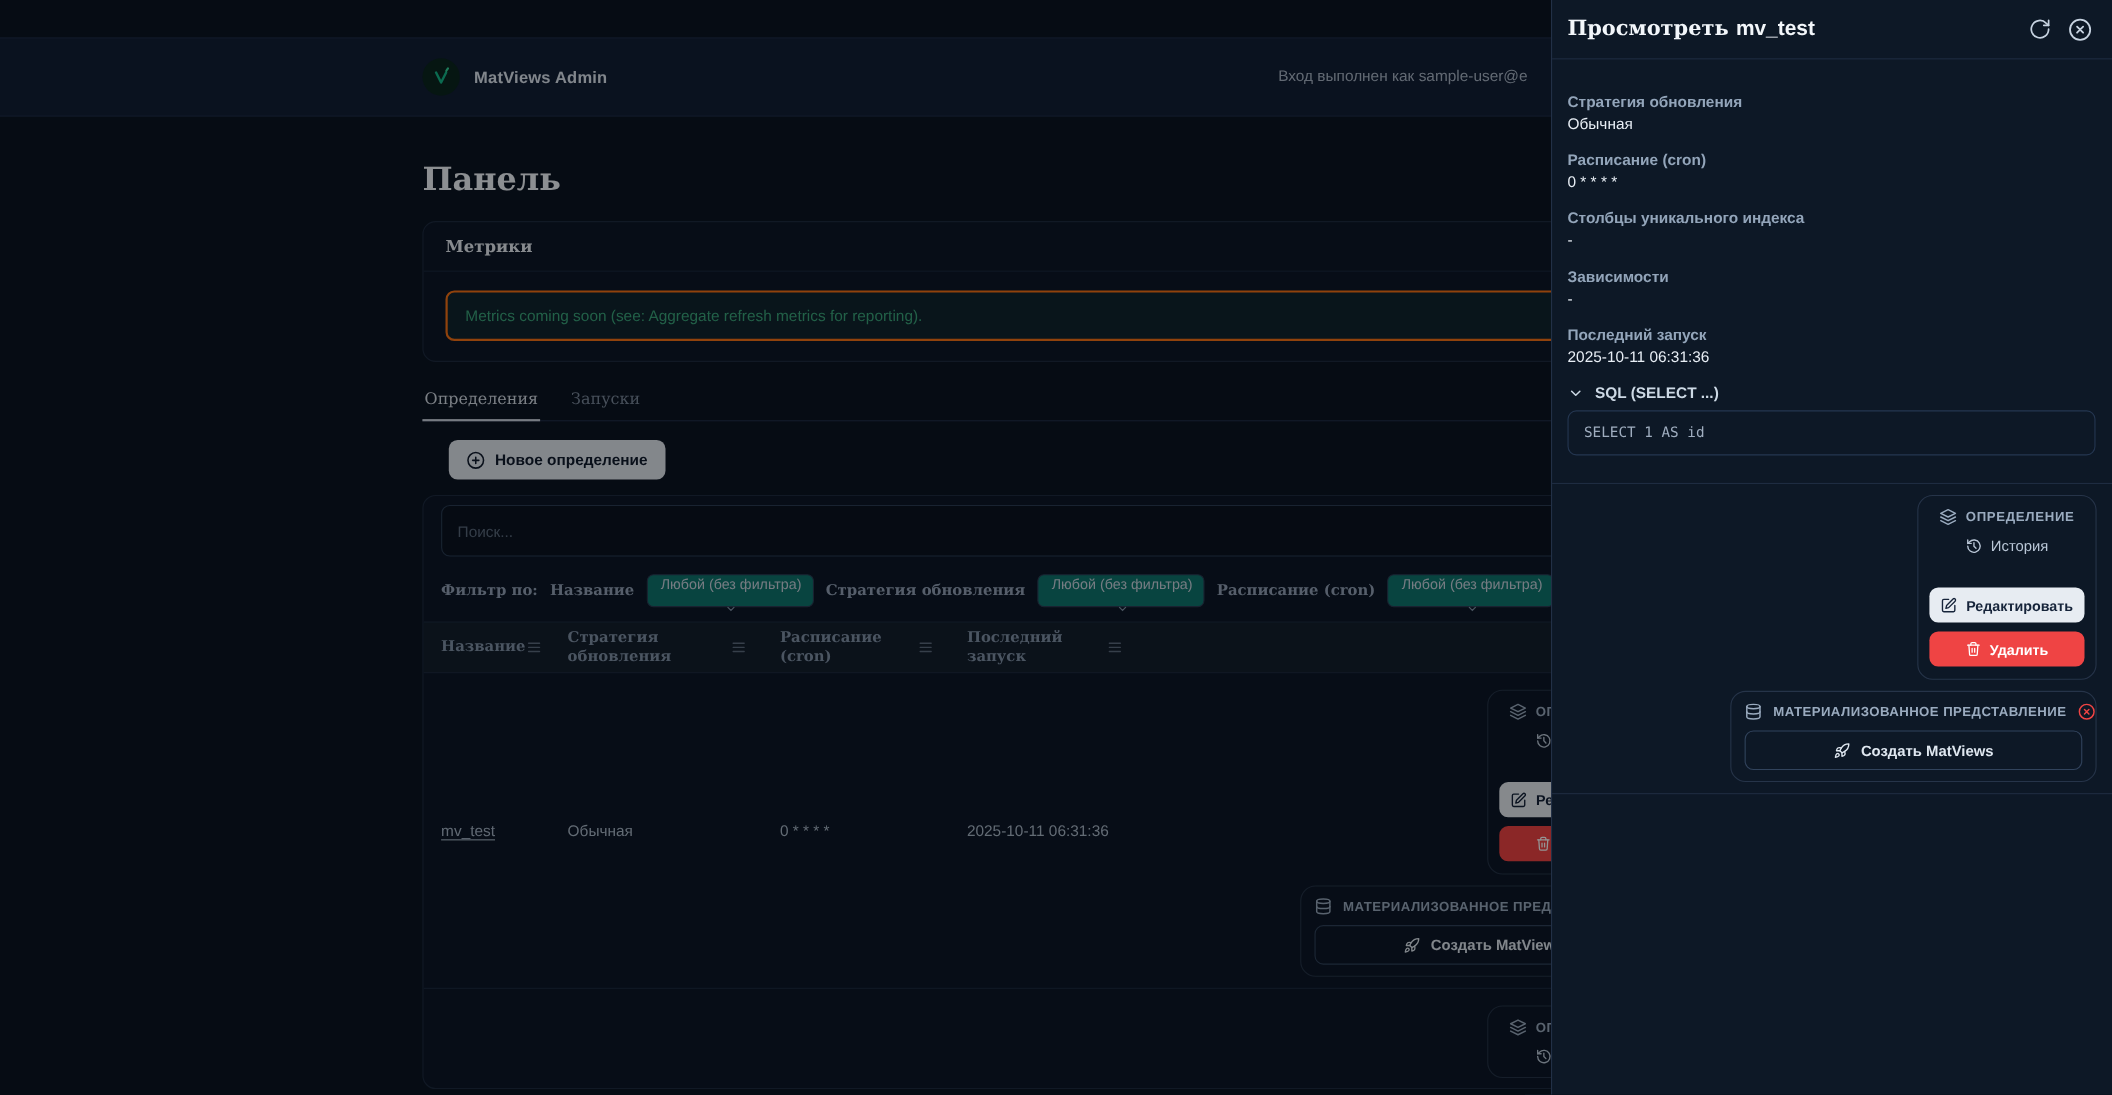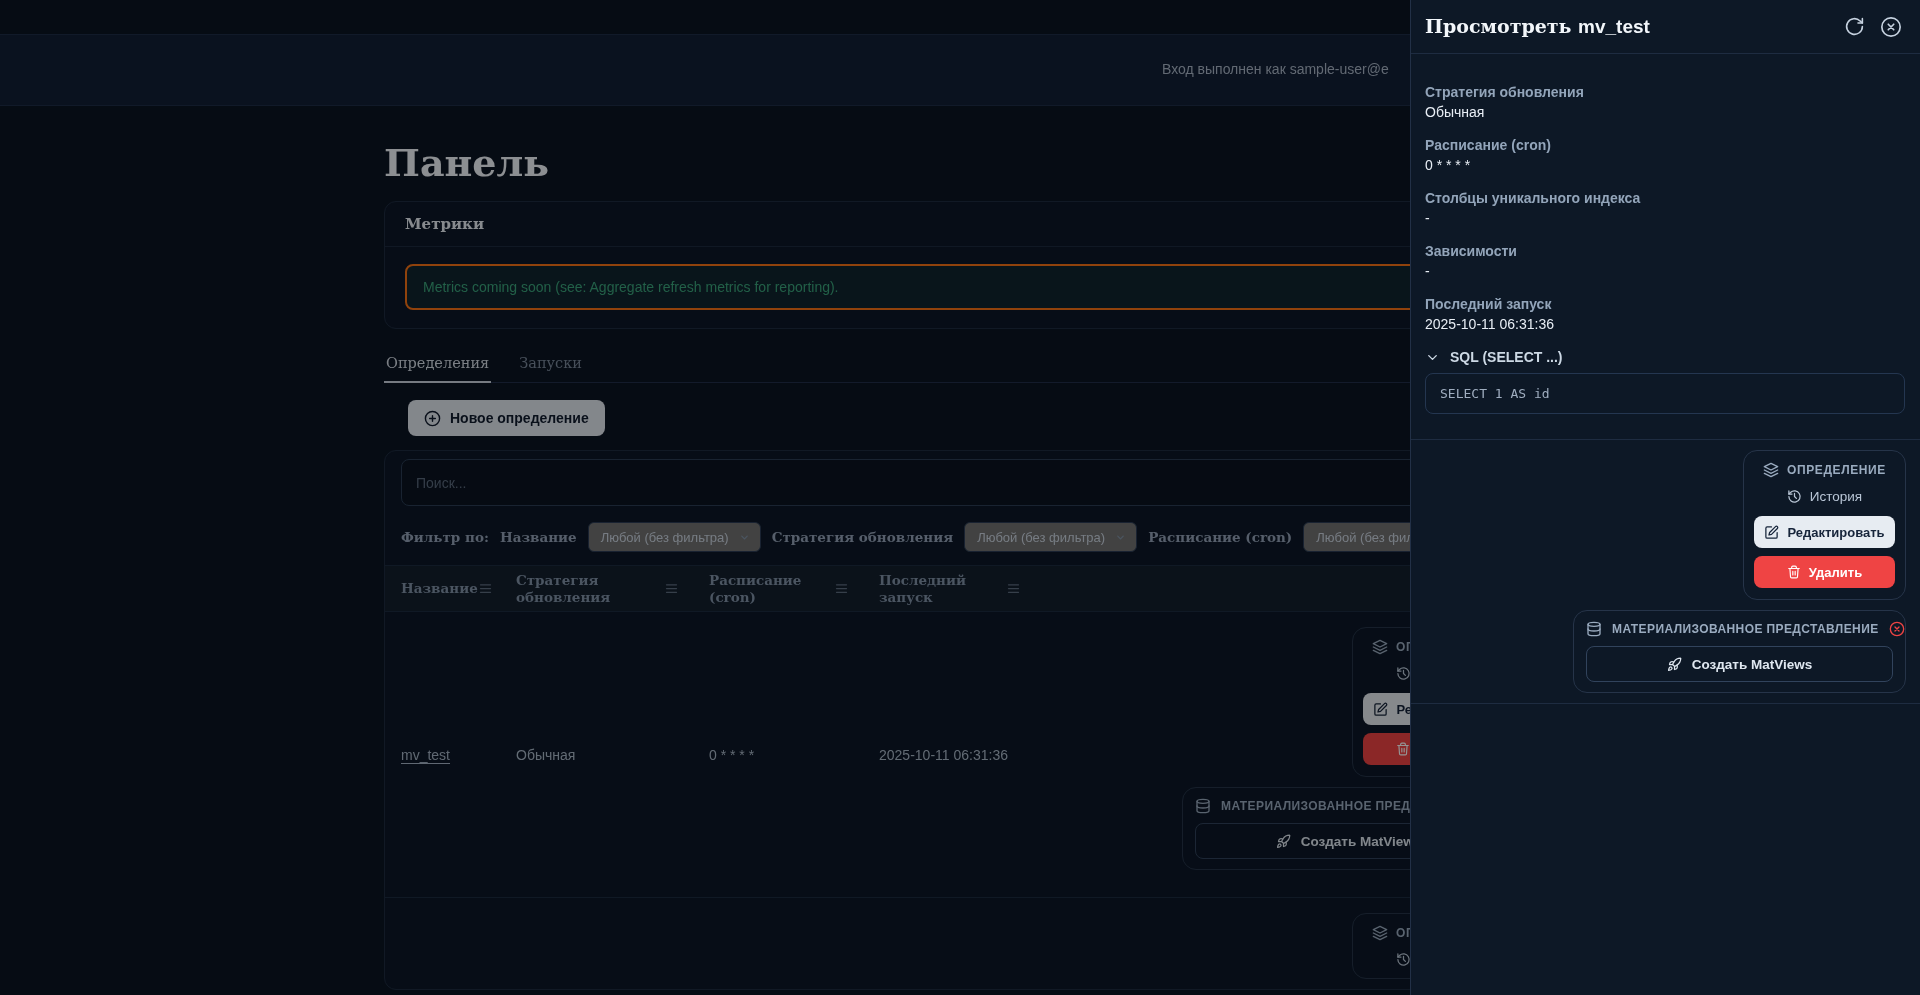--- a/index.html
+++ b/index.html
@@ -12,21 +12,21 @@
   .app { position:absolute; inset:0; width:1920px; height:995px; background:#0c1624; }
   .topbar { position:absolute; top:34px; left:0; width:100%; height:72px;
             background:#121f36; border-top:1px solid #1e2d47; border-bottom:1px solid #1e2d47; }
   .brand { position:absolute; left:384px; top:0; height:100%; display:flex; align-items:center; gap:13px; }
   .logo-circle { width:34px; height:34px; border-radius:50%; background:#0c2620;
                  display:flex; align-items:center; justify-content:center; }
   .brand-name { font-size:15px; font-weight:700; color:#dfe7f1; letter-spacing:.2px; }
   .login-status { position:absolute; left:1162px; top:26px; font-size:14px; color:#a9b6c6; white-space:nowrap; }
 
   .container { position:absolute; left:384px; top:106px; width:1152px; }
-  h1.page-title { margin-top:39px; font-size:38px; line-height:36px; font-weight:700; color:#f2f6fb; }
+  h1.page-title { margin-top:39px; font-size:29px; line-height:36px; font-weight:700; color:#f2f6fb; }
 
   .card { background:#0d1828; border:1px solid #1e2c41; border-radius:12px; }
   .metrics-card { margin-top:20px; }
   .metrics-card .card-header { padding:13px 20px; font-size:15px; font-weight:700; color:#e8eef5;
                                border-bottom:1px solid #1c2a3e; }
   .metrics-card .card-body { padding:17px 20px 18px; }
   .alert-green { border:2px solid #f97316; background:rgba(52,211,153,0.07); border-radius:8px;
                  padding:13px 16px; font-size:14px; color:#3ba57b; }
 
   .tabs { margin-top:26px; display:flex; gap:26px; border-bottom:1px solid #22304a; }
@@ -38,22 +38,22 @@
              font-size:14px; font-weight:700; font-family:inherit;margin-left:24px; }
 
   .table-card { margin-top:14px; border-radius:12px; padding:8px 16px 0; height:540px; overflow:hidden; }
   .search-input { width:100%; height:47px; background:#0b1422; border:1px solid #2b3d55; border-radius:8px;
                   padding:17px 14px; font-size:14px; color:#cbd5e1; font-family:inherit; outline:none; }
   .search-input::placeholder { color:#5b6a7d; }
 
   .filter-row { margin-top:16px; display:flex; align-items:center; gap:11px; }
   .filter-label { font-size:13.5px; font-weight:700; color:#94a3b8; }
   .select { height:30px; display:inline-flex; align-items:center; gap:10px; padding:0 10px 0 12px;
-            background:#737373; border:1px solid #2b3c55; border-radius:6px;
-            font-size:13px; color:#cbd5e1; }
+            background:#0f766e; border:1px solid #2b3c55; border-radius:6px;
+            font-size:13px; color:#cbd5e1;flex-direction:column; }
   .select .chev { color:#8193a8; }
 
   .tgrid { display:grid; grid-template-columns:115px 193px 170px 172px 1fr; }
   .thead { margin:13px -16px 0; padding-left:16px; height:47px; background:rgba(255,255,255,0.03);
            border-top:1px solid #1d2b40; border-bottom:1px solid #1d2b40; }
   .th { display:flex; align-items:center; justify-content:space-between; padding-right:30px; }
   .th .th-label { font-size:13.5px; font-weight:700; color:#8193a8; line-height:1.25; max-width:92px; }
   .th .col-icon { color:#5e6d80; flex:none; }
   .trow { margin:0 -16px; padding-left:16px; border-bottom:1px solid #1d2b40; }
   .trow.row-1 { min-height:286px; }
@@ -62,21 +62,21 @@
   .td.name a { color:#a6b4c6; text-decoration:underline; text-underline-offset:3px; }
   .td-actions { flex-direction:column; align-items:flex-end; justify-content:flex-start;
                 padding:15px 20px 10px; gap:10px; }
 
   
   .defcard { width:163px; border:1px solid #263449; border-radius:14px; padding:11px 10px; background:inherit; }
   .defcard-header { display:flex; align-items:center; justify-content:center; gap:8px;
                     color:#9aabbf; font-size:12px; font-weight:700; letter-spacing:.6px; }
   .history-item { margin-top:11px; display:flex; align-items:center; justify-content:center; gap:8px;
                   color:#b9c6d6; font-size:13.5px; }
-  .btn-edit { margin-top:12px; width:100%; height:32px; border:none; border-radius:8px; background:#e7ecf2;
+  .btn-edit { margin-top:30px; width:100%; height:32px; border:none; border-radius:8px; background:#e7ecf2;
               color:#16243a; font-size:13px; font-weight:700; font-family:inherit;
               display:flex; align-items:center; justify-content:center; gap:8px; }
   .btn-delete { margin-top:8px; width:100%; height:32px; border:none; border-radius:8px; background:#ef4444;
                 color:#ffffff; font-size:13px; font-weight:700; font-family:inherit;
                 display:flex; align-items:center; justify-content:center; gap:8px; }
   .matcard { width:333px; border:1px solid #263449; border-radius:14px; padding:10px 12px; background:inherit; }
   .matcard-header { display:flex; align-items:center; gap:10px; color:#9aabbf;
                     font-size:12px; font-weight:700; letter-spacing:.4px; white-space:nowrap; }
   .matcard-header .redx { color:#ef4444; }
   .btn-create { margin-top:9px; width:100%; height:36px; border:1px solid #31435c; border-radius:8px;
@@ -102,20 +102,29 @@
              font-family:"DejaVu Sans Mono","Liberation Mono",monospace; font-size:13px; color:#9fadbf; }
   .drawer-divider { border-top:1px solid #1e2c41; margin-top:25px; }
   .drawer-footer { padding:10px 14px; display:flex; flex-direction:column; align-items:flex-end; gap:10px; }
 </style>
 </head>
 <body>
 
 <div class="app">
 
   <header class="topbar">
+    <div class="brand">
+      <span class="logo-circle">
+        <svg width="22" height="22" viewBox="0 0 24 24" fill="none" stroke-linecap="round" stroke-linejoin="round">
+          <path d="M7 7.5l5 10 5-10" stroke="#14b98a" stroke-width="2.4"></path>
+          <path d="M17.2 5.8l1.6-2.4" stroke="#34d399" stroke-width="2.2"></path>
+        </svg>
+      </span>
+      <span class="brand-name">MatViews Admin</span>
+    </div>
     <div class="login-status">Вход выполнен как sample-user@e</div>
   </header>
 
   <main class="container">
     <h1 class="page-title serif">Панель</h1>
 
     <section class="card metrics-card">
       <div class="card-header serif">Метрики</div>
       <div class="card-body">
         <div class="alert-green">Metrics coming soon (see: Aggregate refresh metrics for reporting).</div>

